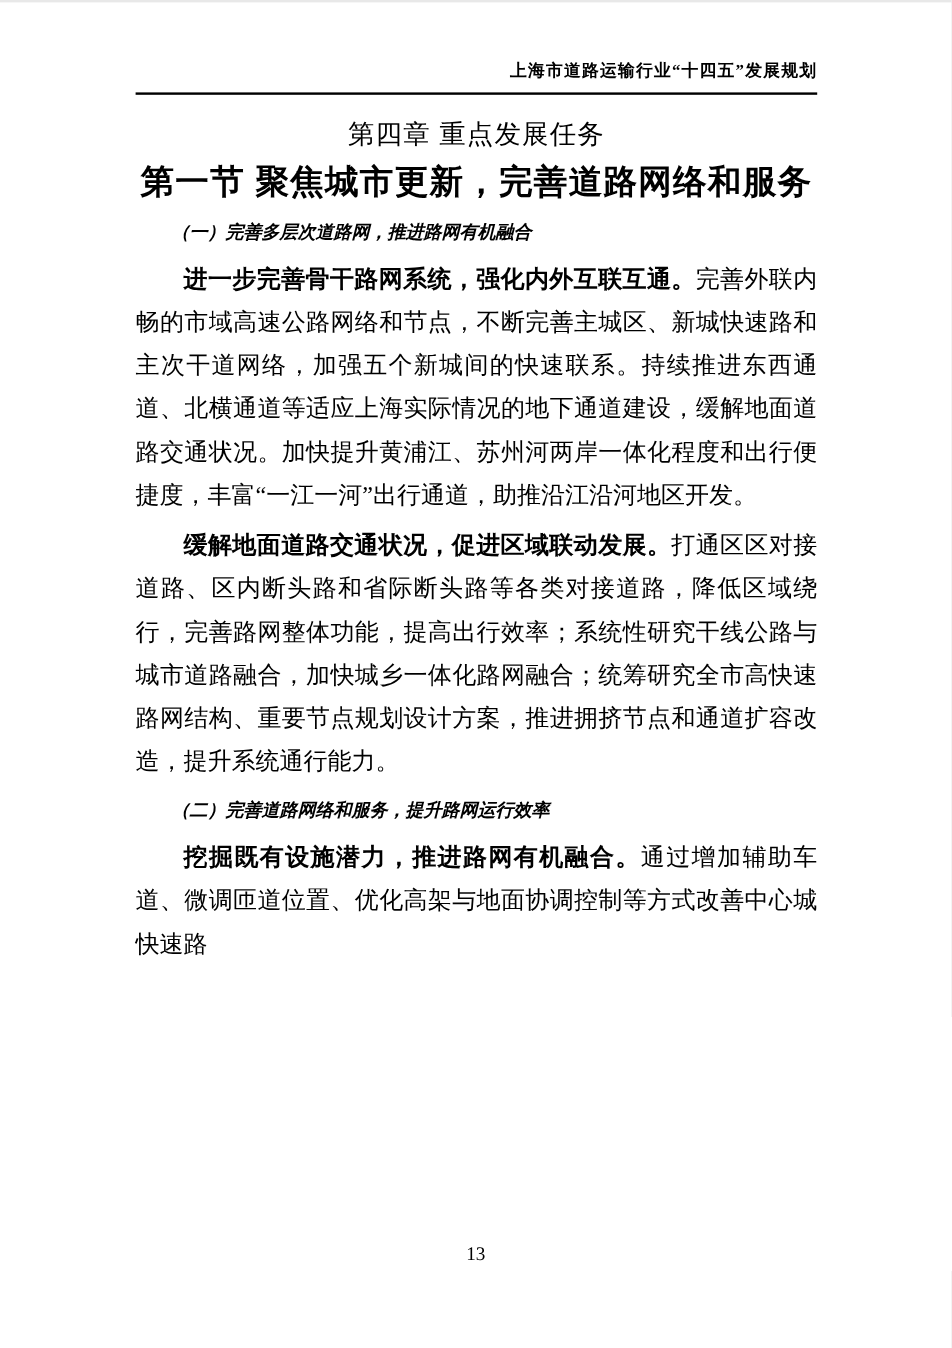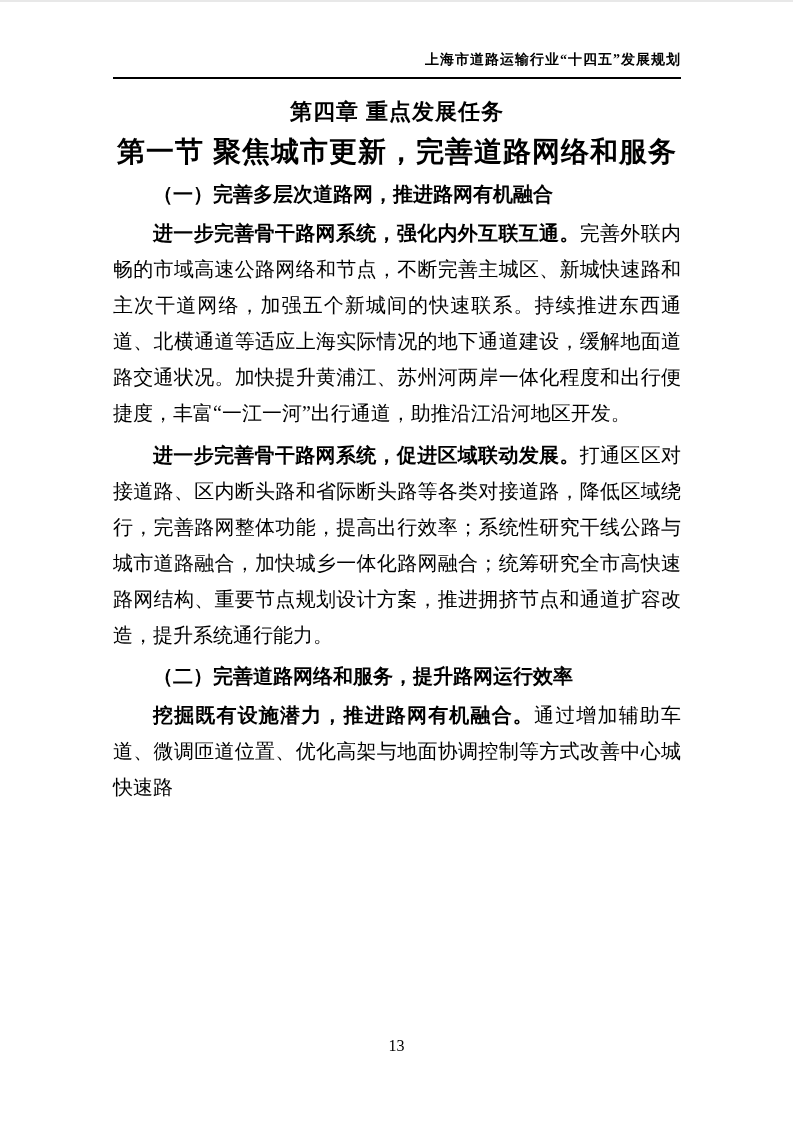--- a/index.html
+++ b/index.html
@@ -30,43 +30,44 @@
     letter-spacing: 1px;
     padding-bottom: 7px;
     border-bottom: 2px solid #000;
     font-family: "Liberation Serif", "DejaVu Serif", serif;
   }
 
   .chapter-title {
     margin-top: 18px;
     font-family: "Liberation Sans", "DejaVu Sans", sans-serif;
     font-size: 22px;
-    font-weight: bold;
+    font-weight: normal;
     text-align: center;
     line-height: 30px;
     letter-spacing: 1px;
   }
 
   .section-title {
     margin-top: 10px;
     font-family: "Liberation Sans", "DejaVu Sans", sans-serif;
     font-size: 28px;
     font-weight: bold;
     text-align: center;
     line-height: 30px;
     letter-spacing: 1px;
   }
 
   .subheading {
     margin-top: 12px;
     font-family: "Liberation Sans", "DejaVu Sans", sans-serif;
-    font-size: 20px;
+    font-size: 15px;
     font-weight: bold;
     line-height: 30px;
     text-indent: 2em;
+    font-style: italic;
   }
   .subheading.second { margin-top: 8px; }
 
   .body-paragraph {
     margin-top: 6px;
     font-size: 20px;
     line-height: 36px;
     text-indent: 2em;
     text-align: justify;
     text-justify: inter-ideograph;
@@ -102,21 +103,21 @@
     <div class="section-title">第一节 聚焦城市更新，完善道路网络和服务</div>
 
     <div class="subheading">（一）完善多层次道路网，推进路网有机融合</div>
 
     <p class="body-paragraph">
       <span class="lead">进一步完善骨干路网系统，强化内外互联互通。</span><span>完善外联内畅的市域高速公路网络和节点，不断完善主城区、新城快速路和主次干道网络，加强五个新城间的快速联系。持续推进东西通道、北横通道等适应上海实际情况的地下通道建设，缓解地面道路交通状况。加快提升黄浦江、苏州河两岸一体化程度和出行便捷度，丰富“一江一河”出行通道，助推沿江沿河地区开发。</span>
     </p>
 
 
     <p class="body-paragraph">
-      <span class="lead">进一步完善骨干路网系统，促进区域联动发展。</span><span>打通区区对接道路、区内断头路和省际断头路等各类对接道路，降低区域绕行，完善路网整体功能，提高出行效率；系统性研究干线公路与城市道路融合，加快城乡一体化路网融合；统筹研究全市高快速路网结构、重要节点规划设计方案，推进拥挤节点和通道扩容改造，提升系统通行能力。</span>
+      <span class="lead">缓解地面道路交通状况，促进区域联动发展。</span><span>打通区区对接道路、区内断头路和省际断头路等各类对接道路，降低区域绕行，完善路网整体功能，提高出行效率；系统性研究干线公路与城市道路融合，加快城乡一体化路网融合；统筹研究全市高快速路网结构、重要节点规划设计方案，推进拥挤节点和通道扩容改造，提升系统通行能力。</span>
     </p>
 
     <div class="subheading second">（二）完善道路网络和服务，提升路网运行效率</div>
 
     <p class="body-paragraph">
       <span class="lead">挖掘既有设施潜力，推进路网有机融合。</span><span>通过增加辅助车道、微调匝道位置、优化高架与地面协调控制等方式改善中心城快速路</span>
     </p>
 
   </div>
 

